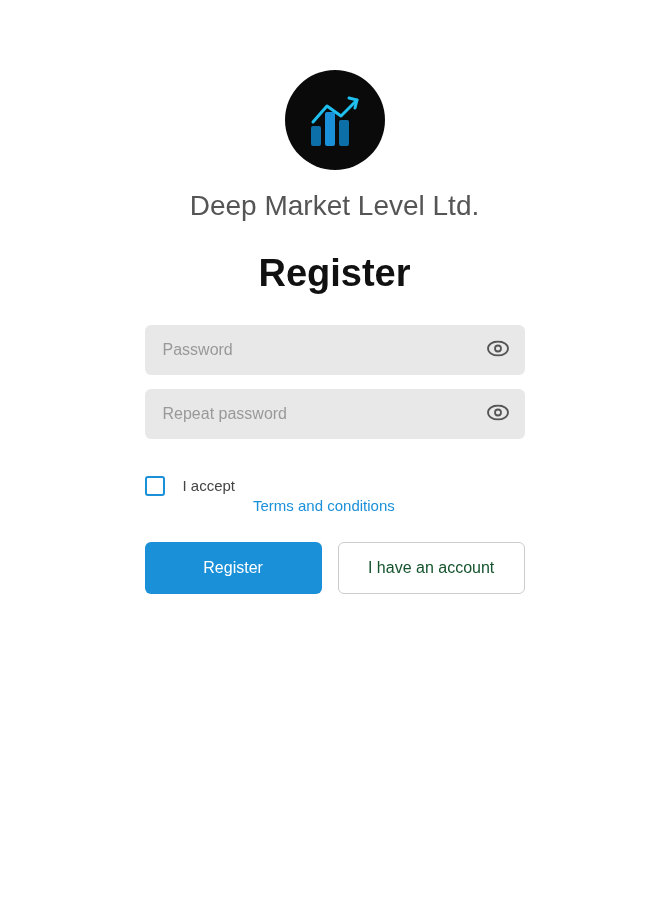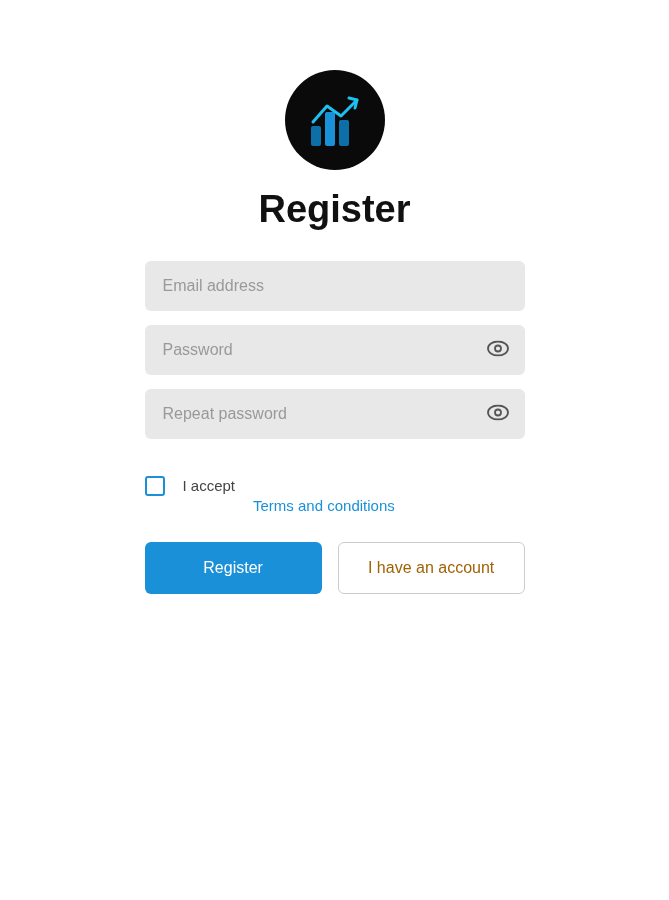--- a/index.html
+++ b/index.html
@@ -197,21 +197,21 @@
       font-weight: 500;
       border: none;
       border-radius: 6px;
       cursor: pointer;
       flex: 1;
     }
 
     .btn-have-account {
       padding: 16px 24px;
       background: white;
-      color: #a16207;
+      color: #14532d;
       font-size: 16px;
       font-weight: 400;
       border: 1.5px solid #ccc;
       border-radius: 6px;
       cursor: pointer;
       flex: 1.3;
       white-space: nowrap;
     }
   </style>
 </head>
@@ -225,28 +225,26 @@
       <rect x="12" y="42" width="10" height="20" rx="2" fill="#0d6fa8"></rect>
       <rect x="26" y="28" width="10" height="34" rx="2" fill="#1a90d9"></rect>
       <rect x="40" y="36" width="10" height="26" rx="2" fill="#0d6fa8"></rect>
 
       <polyline points="14,38 28,22 42,32 58,16" stroke="#1fc0f0" stroke-width="3" fill="none" stroke-linecap="round" stroke-linejoin="round"></polyline>
 
       <polyline points="50,14 58,16 56,24" stroke="#1fc0f0" stroke-width="3" fill="none" stroke-linecap="round" stroke-linejoin="round"></polyline>
     </svg>
   </div>
 
+  <div class="company-name">Deep Market Level Ltd.</div>
 
   <h1 class="page-title">Register</h1>
 
   <div class="form-container">
 
-    <div class="input-wrapper">
-      <input class="form-input" type="email" placeholder="Email address" style="">
-    </div>
 
     <div class="input-wrapper">
       <input class="form-input" type="password" style="padding-right: 28px;" placeholder="Password">
       <span class="eye-icon">
         <svg width="22" height="16" viewBox="0 0 22 16" fill="none" xmlns="http://www.w3.org/2000/svg">
           <ellipse cx="11" cy="8" rx="10" ry="7" stroke="#555" stroke-width="1.8" fill="none"></ellipse>
           <circle cx="11" cy="8" r="3" stroke="#555" stroke-width="1.8" fill="none"></circle>
         </svg>
       </span>
     </div>

